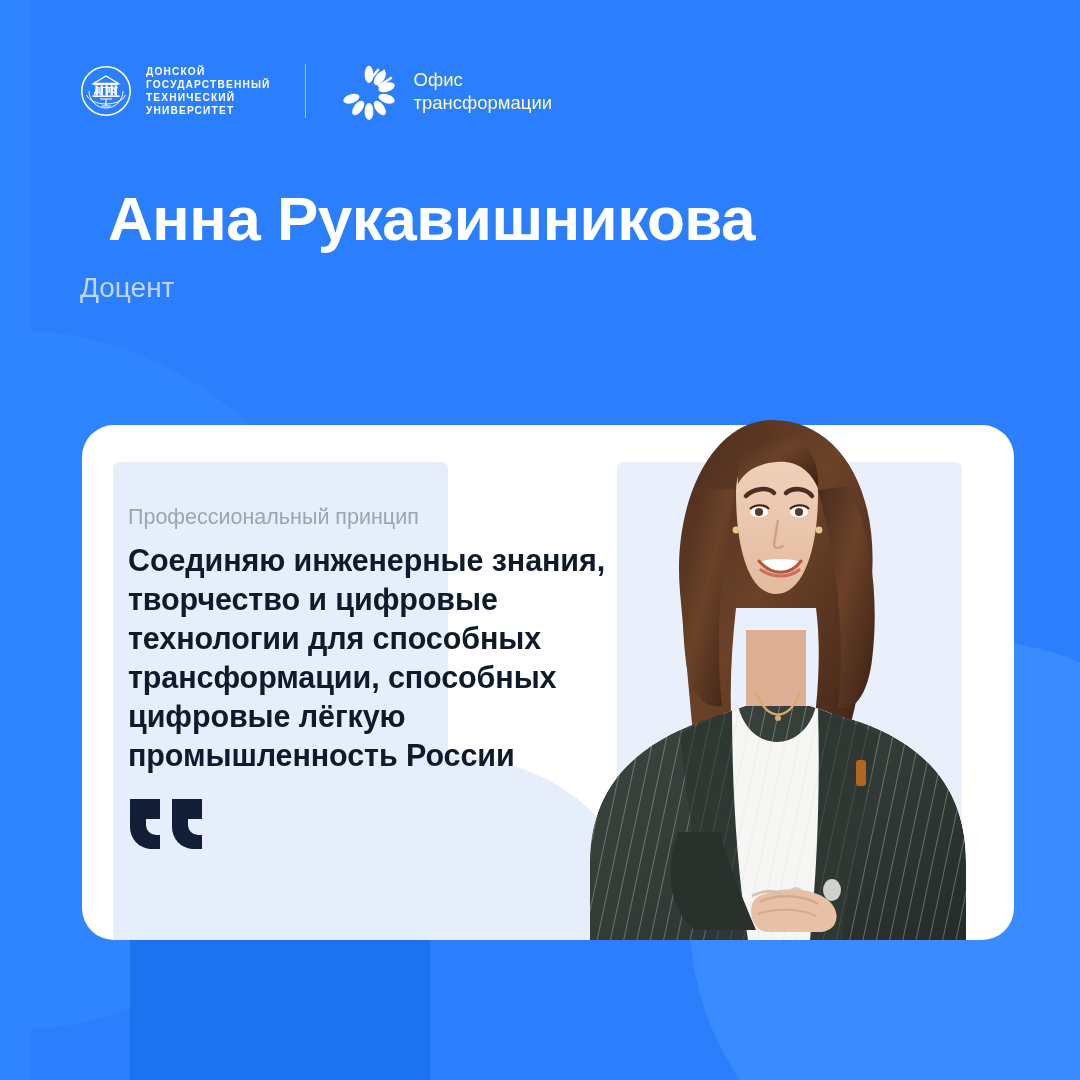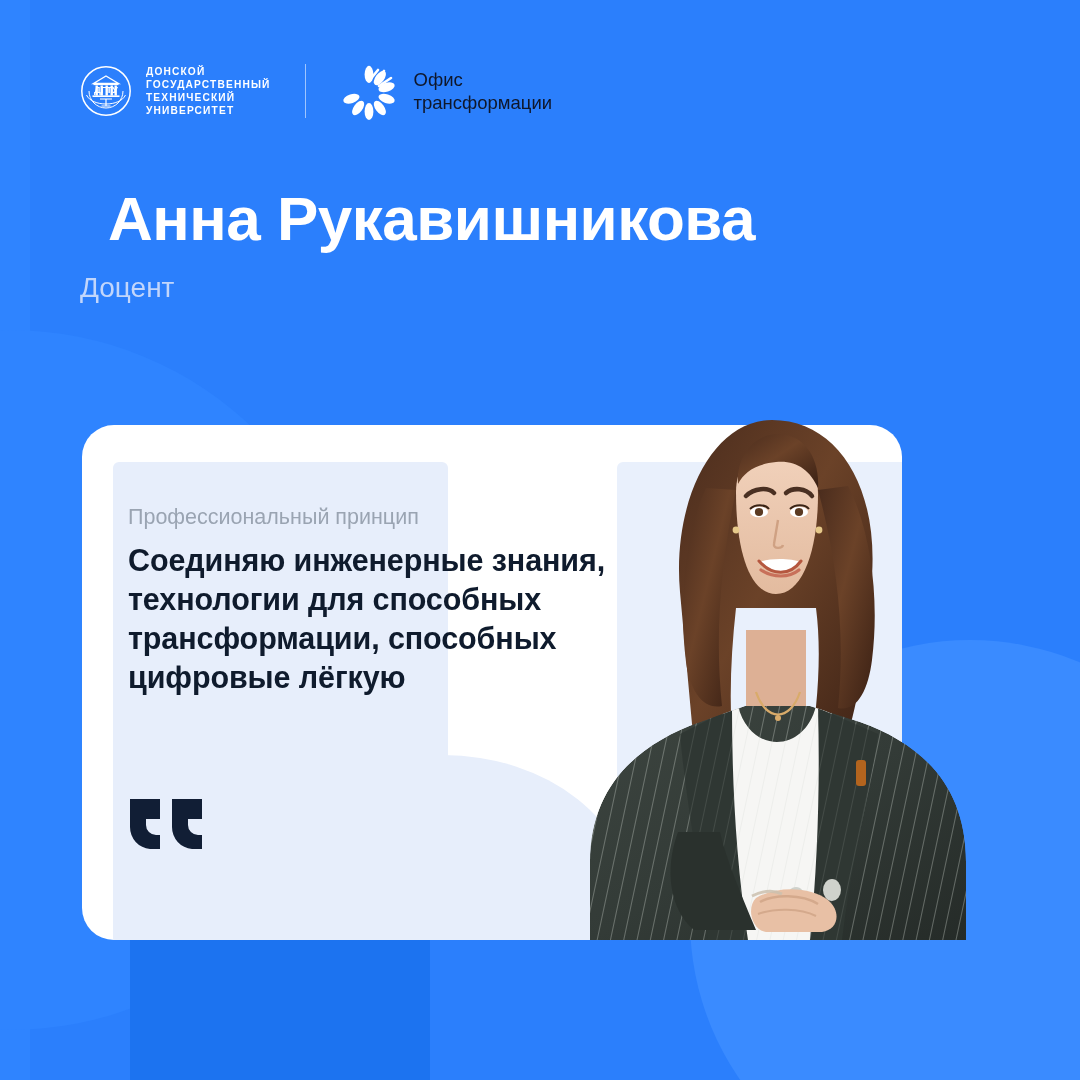--- a/index.html
+++ b/index.html
@@ -75,21 +75,21 @@
     text-transform:uppercase;
   }
   .divider{
     width:1px;height:54px;
     background:rgba(255,255,255,.55);
     margin:0 34px;
   }
   .logo-office{display:flex;align-items:center;gap:16px;}
   .burst{width:58px;height:58px;flex:0 0 58px;}
   .office-lines{
-    color:#0f172a;
+    color:#fef9c3;
     font-size:18.5px;
     line-height:23px;
     font-weight:400;
   }
 
   
   .title-block{position:absolute;left:80px;top:186px;z-index:6;}
   .person-name{
     color:#ffffff;
     font-size:62px;
@@ -104,21 +104,21 @@
     color:#c2d6fb;
     font-size:28px;
     font-weight:400;
     line-height:1.1;
   }
 
   
   .card{
     position:absolute;
     left:82px; top:425px;
-    width:820px; height:515px;
+    width:932px; height:515px;
     background:#ffffff;
     border-radius:32px;
     z-index:3;
     overflow:hidden;
   }
   .panel-a{
     position:absolute;
     left:31px; top:37px;
     width:335px; height:430px;
     background:#e7eefb;
@@ -255,23 +255,25 @@
 
   <div class="card">
     <div class="panel-a"></div>
     <div class="panel-curve"></div>
     <div class="panel-b"></div>
 
     <div class="card-content">
       <div class="quote-label">Профессиональный принцип</div>
       <div class="quote-text">
         <div>Соединяю инженерные знания,</div>
+        <div>творчество и цифровые</div>
         <div>технологии для способных</div>
         <div>трансформации, способных</div>
         <div>цифровые лёгкую</div>
+        <div>промышленность России</div>
       </div>
     </div>
 
     <span class="quote-mark">
       <svg width="76" height="54" viewBox="0 0 76 54">
         <path d="M2 2 H32 V22 H18 V28 A10 10 0 0 0 28 38 H32 V52 H22 A22 22 0 0 1 2 30 Z" fill="#111e35"></path>
         <path d="M44 2 H74 V22 H60 V28 A10 10 0 0 0 70 38 H74 V52 H64 A22 22 0 0 1 44 30 Z" fill="#111e35"></path>
       </svg>
     </span>
   </div>

